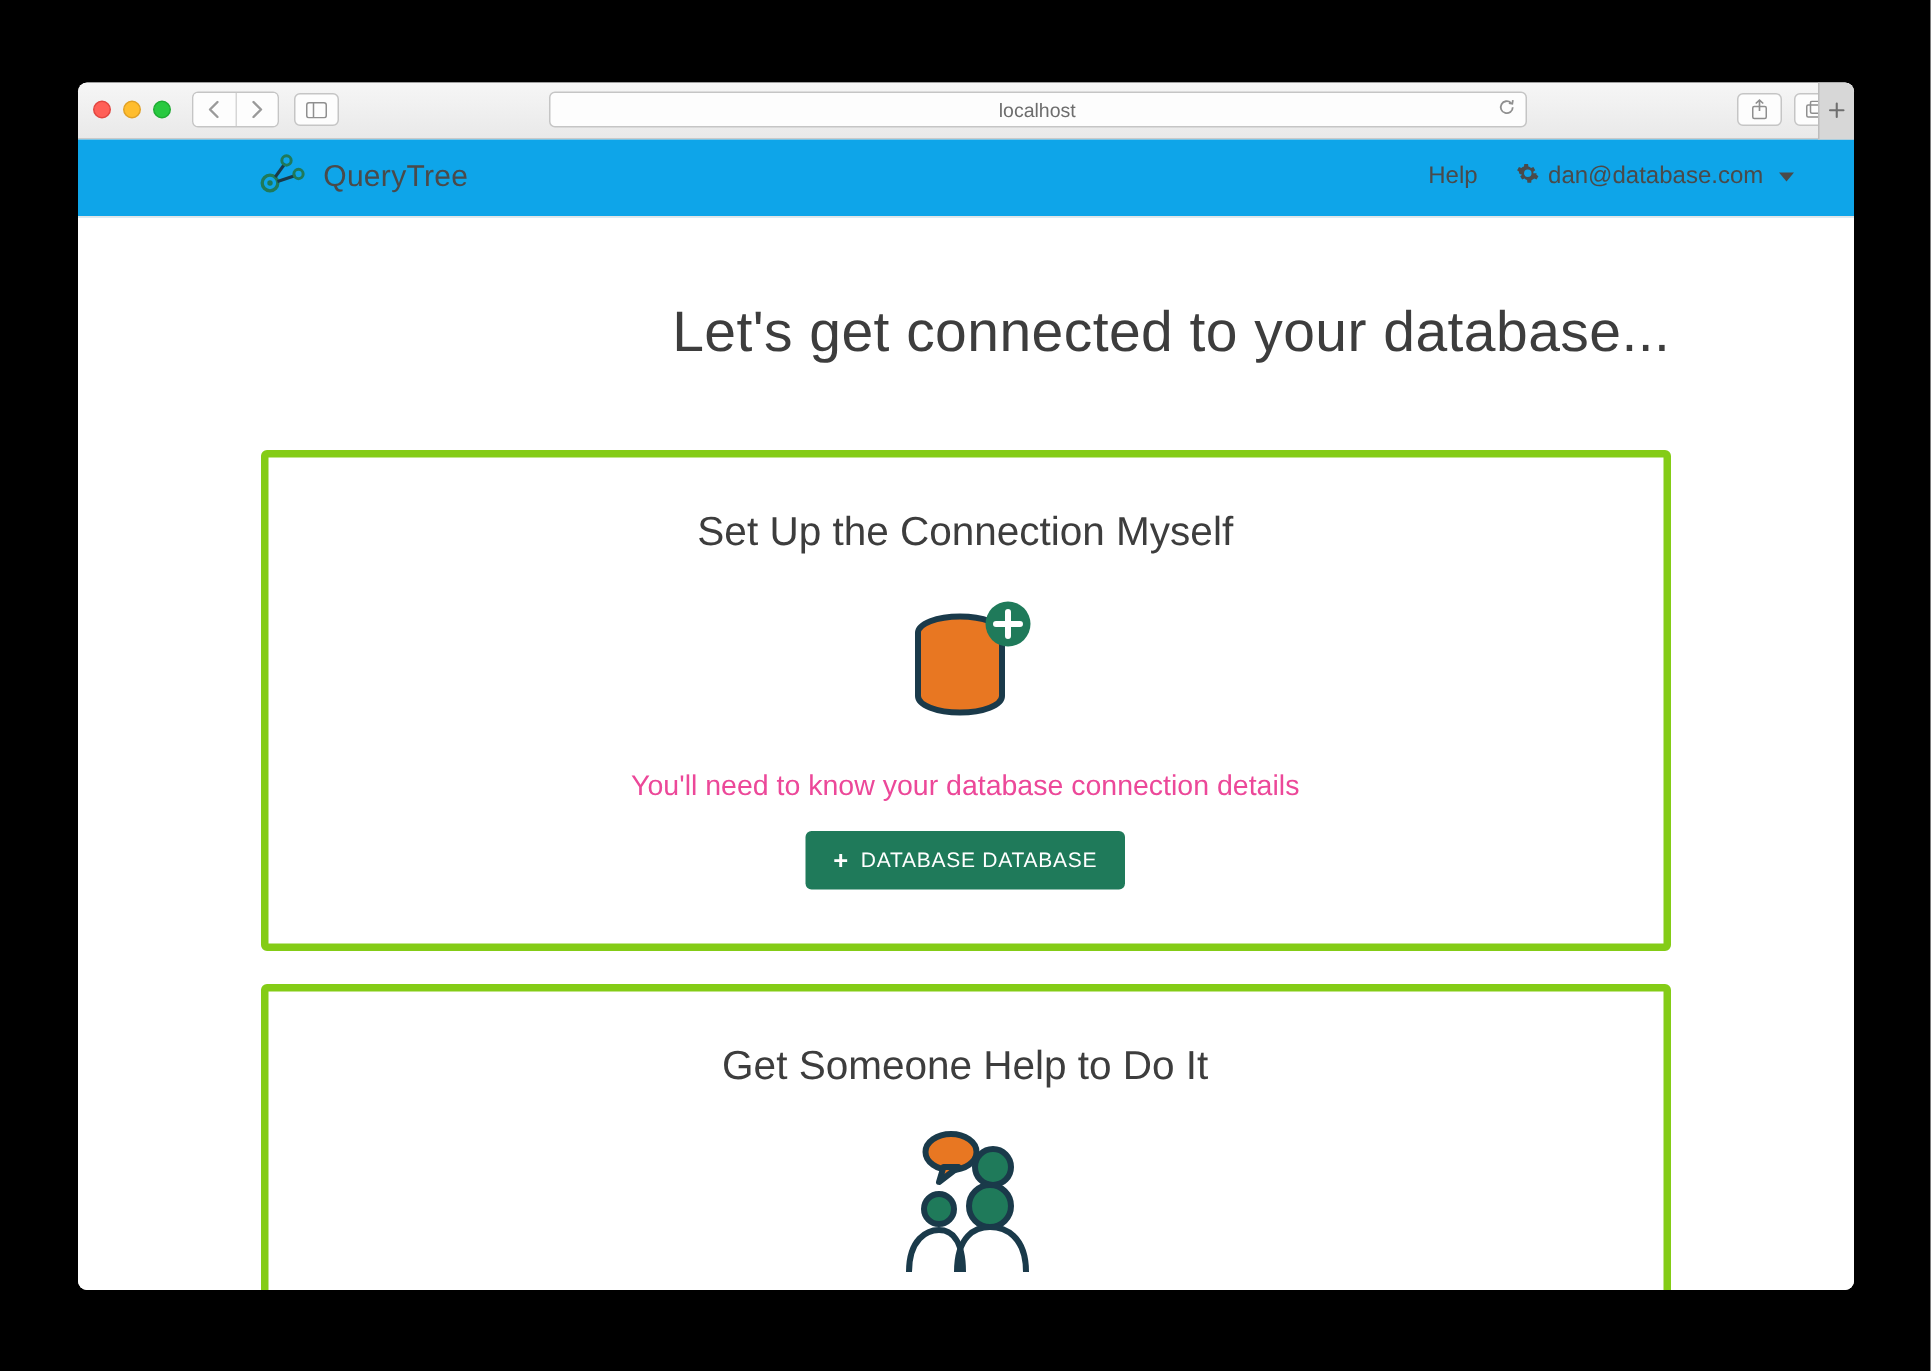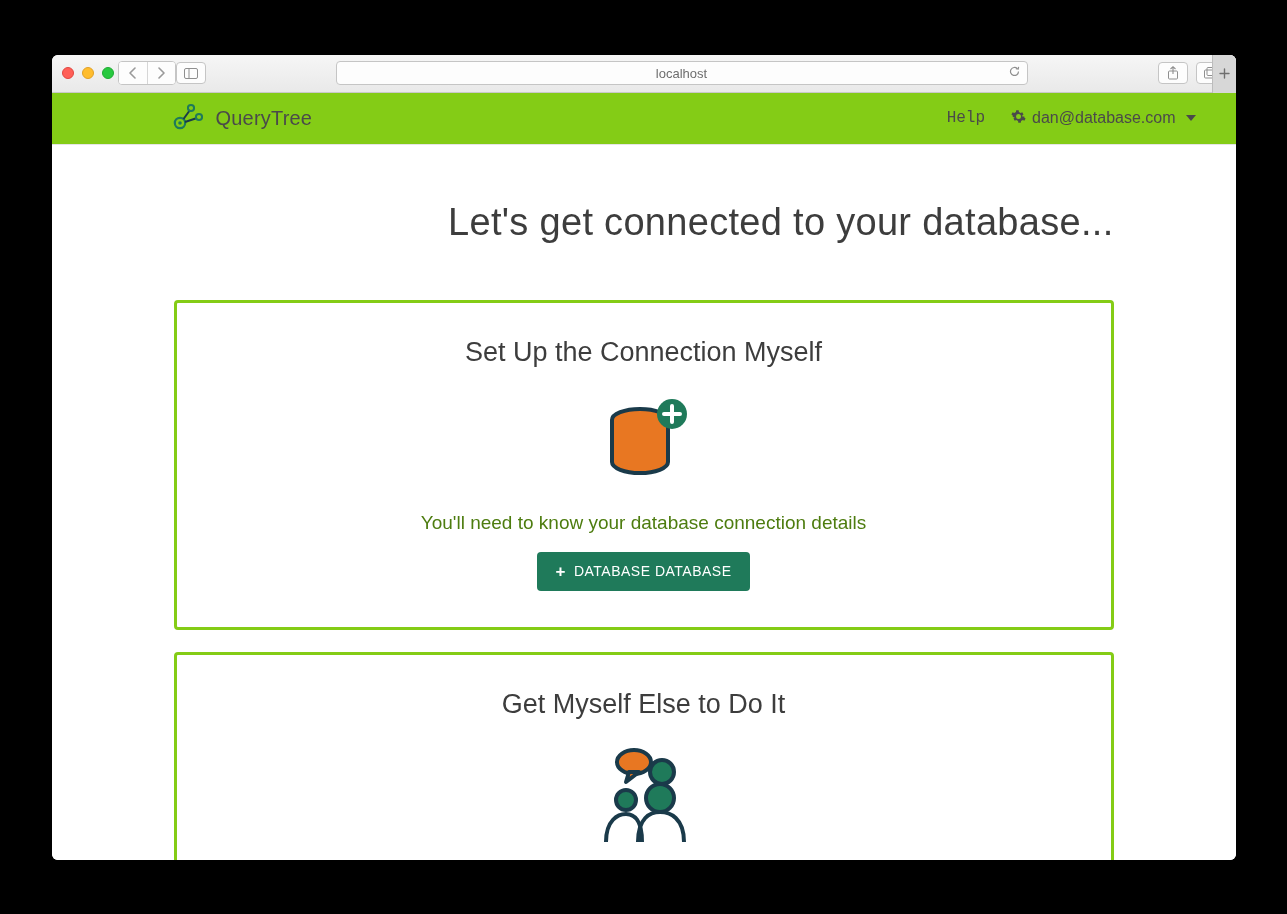--- a/index.html
+++ b/index.html
@@ -23,21 +23,21 @@
     position: relative;
   }
   
   .title-toolbar {
     height: 38px;
     background: linear-gradient(#f6f6f6, #e9e9e9);
     border-bottom: 1px solid #c9c9c9;
     display: flex;
     align-items: center;
     padding: 0 10px;
-    gap: 0;
+    gap: 10px;
   }
   .traffic-lights { display: flex; gap: 8px; margin-right: 4px; }
   .tl { width: 12px; height: 12px; border-radius: 50%; }
   .tl.red { background: #ff5f57; border: 0.5px solid #e24640; }
   .tl.yellow { background: #ffbd2e; border: 0.5px solid #e1a126; }
   .tl.green { background: #28c940; border: 0.5px solid #1fac33; }
   .nav-group, .btn-group {
     display: flex;
     border: 1px solid #c5c5c5;
     border-radius: 4px;
@@ -83,21 +83,21 @@
     background: #d7d7d7;
     border-left: 1px solid #bcbcbc;
     display: flex; align-items: center; justify-content: center;
     color: #707070;
     position: absolute; right: 0; top: 0;
   }
   
   
   .app-navbar {
     height: 52px;
-    background: #84cc16;
+    background: #0ea5e9;
     border-bottom: 1px solid #e5e5e5;
     box-shadow: 0 1px 0 #eeeeee;
     display: flex;
     padding: 0 40px 0 120px;
     gap: 40px;
   }
   .brand {
     display: flex; align-items: center; gap: 8px;
     font-size: 20px; color: #4a4a4a;
     letter-spacing: 0.2px;
@@ -128,37 +128,37 @@
   }
   .page-title {
     text-align: right;
     font-size: 38px;
     font-weight: 400;
     color: #3d3d3d;
     margin-bottom: 56px;
     letter-spacing: 0.3px;
   }
   .card {
-    border: 3px solid #84cc16;
+    border: 5px solid #84cc16;
     border-radius: 4px;
     padding: 34px 30px 36px;
     text-align: center;
     margin-bottom: 22px;
     background: #fff;
   }
   .card h2 {
     font-size: 27px;
     font-weight: 400;
     color: #3d3d3d;
     margin-bottom: 22px;
   }
   .card .illus { margin: 0 auto 22px; display: flex; justify-content: center; }
   .card p {
     font-size: 19px;
-    color: #4d7c0f;
+    color: #ec4899;
     margin-bottom: 18px;
   }
   .btn {
     display: inline-flex;
     align-items: center;
     gap: 8px;
     background: #1f7a5a;
     color: #fff;
     font-size: 14px;
     letter-spacing: 0.5px;
@@ -243,21 +243,21 @@
           <circle cx="8" cy="22" r="1.8" fill="#1f7a5a"></circle>
           <line x1="11.5" y1="18" x2="18" y2="9" stroke="#1a3a4a" stroke-width="2"></line>
           <circle cx="19" cy="7" r="3.1" fill="none" stroke="#1f7a5a" stroke-width="2"></circle>
           <line x1="13" y1="21" x2="25" y2="17" stroke="#1a3a4a" stroke-width="2"></line>
           <circle cx="27" cy="16" r="3.1" fill="none" stroke="#1f7a5a" stroke-width="2"></circle>
         </svg>
       </span>
       <span>QueryTree</span>
     </div>
     <div class="navbar-right">
-      <a style="cursor:pointer;font-family:Liberation Mono, monospace;">Help</a>
+      <a style="cursor:pointer;">Help</a>
       <div class="user-menu">
         <span>
           <svg width="15" height="15" viewBox="0 0 24 24">
               <path fill="#4a4a4a" d="M12 8a4 4 0 1 0 0 8 4 4 0 0 0 0-8zm9.4 4c0 .6-.05 1.1-.14 1.6l2.1 1.6-2 3.5-2.5-1a7.7 7.7 0 0 1-2.8 1.6l-.4 2.7h-4l-.4-2.7a7.7 7.7 0 0 1-2.8-1.6l-2.5 1-2-3.5 2.1-1.6A8.4 8.4 0 0 1 2.6 12c0-.6.05-1.1.14-1.6L.64 8.8l2-3.5 2.5 1a7.7 7.7 0 0 1 2.8-1.6L8.3 2h4l.4 2.7a7.7 7.7 0 0 1 2.8 1.6l2.5-1 2 3.5-2.1 1.6c.09.5.14 1 .14 1.6z"></path>
             </svg>
         </span>
         <span>dan@database.com</span>
         <span class="caret-down"></span>
       </div>
     </div>
@@ -282,21 +282,21 @@
           </svg>
         </div>
         <p>You'll need to know your database connection details</p>
         <button class="btn">
           <span class="plus">+</span>
           <span>DATABASE DATABASE</span>
         </button>
       </div>
 
       <div class="card" style="padding-bottom:0;">
-        <h2>Get Myself Else to Do It</h2>
+        <h2>Get Someone Help to Do It</h2>
         <div class="illus">
           <svg width="120" height="100" viewBox="0 0 120 100">
 
             <ellipse cx="50" cy="20" rx="17" ry="12" fill="#e87722" stroke="#1a3a4a" stroke-width="4"></ellipse>
             <path d="M45 30 L42 40 L55 30 Z" fill="#e87722" stroke="#1a3a4a" stroke-width="4" stroke-linejoin="round"></path>
 
             <circle cx="78" cy="30" r="12" fill="#1f7a5a" stroke="#1a3a4a" stroke-width="4"></circle>
 
             <circle cx="42" cy="58" r="10" fill="#1f7a5a" stroke="#1a3a4a" stroke-width="4"></circle>
 

